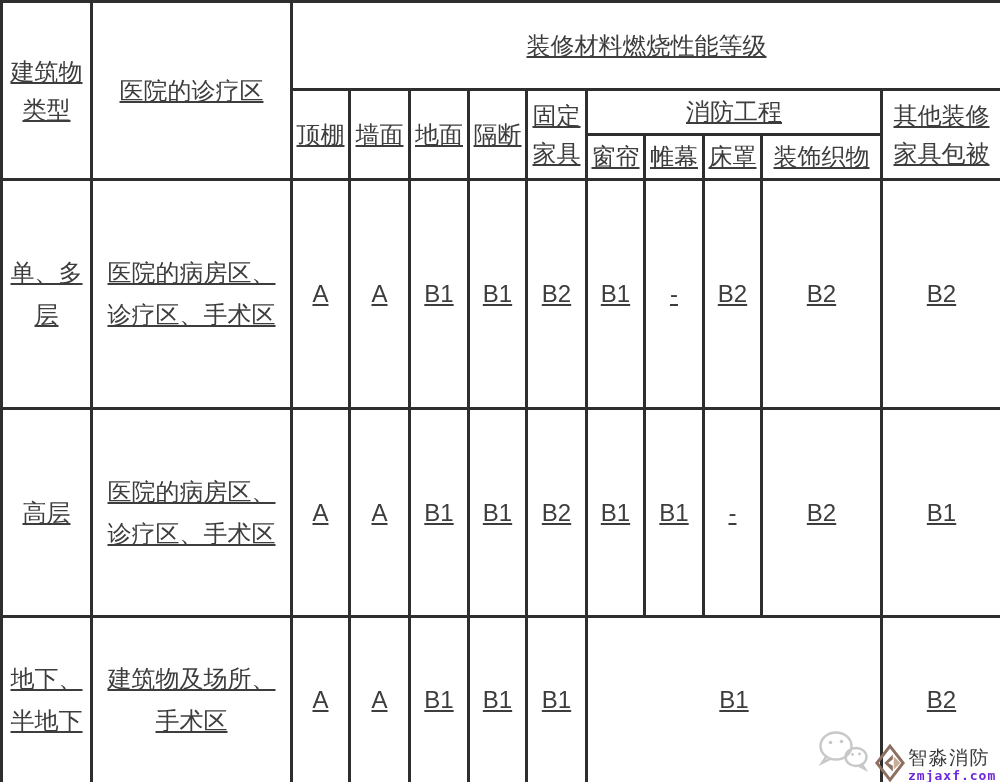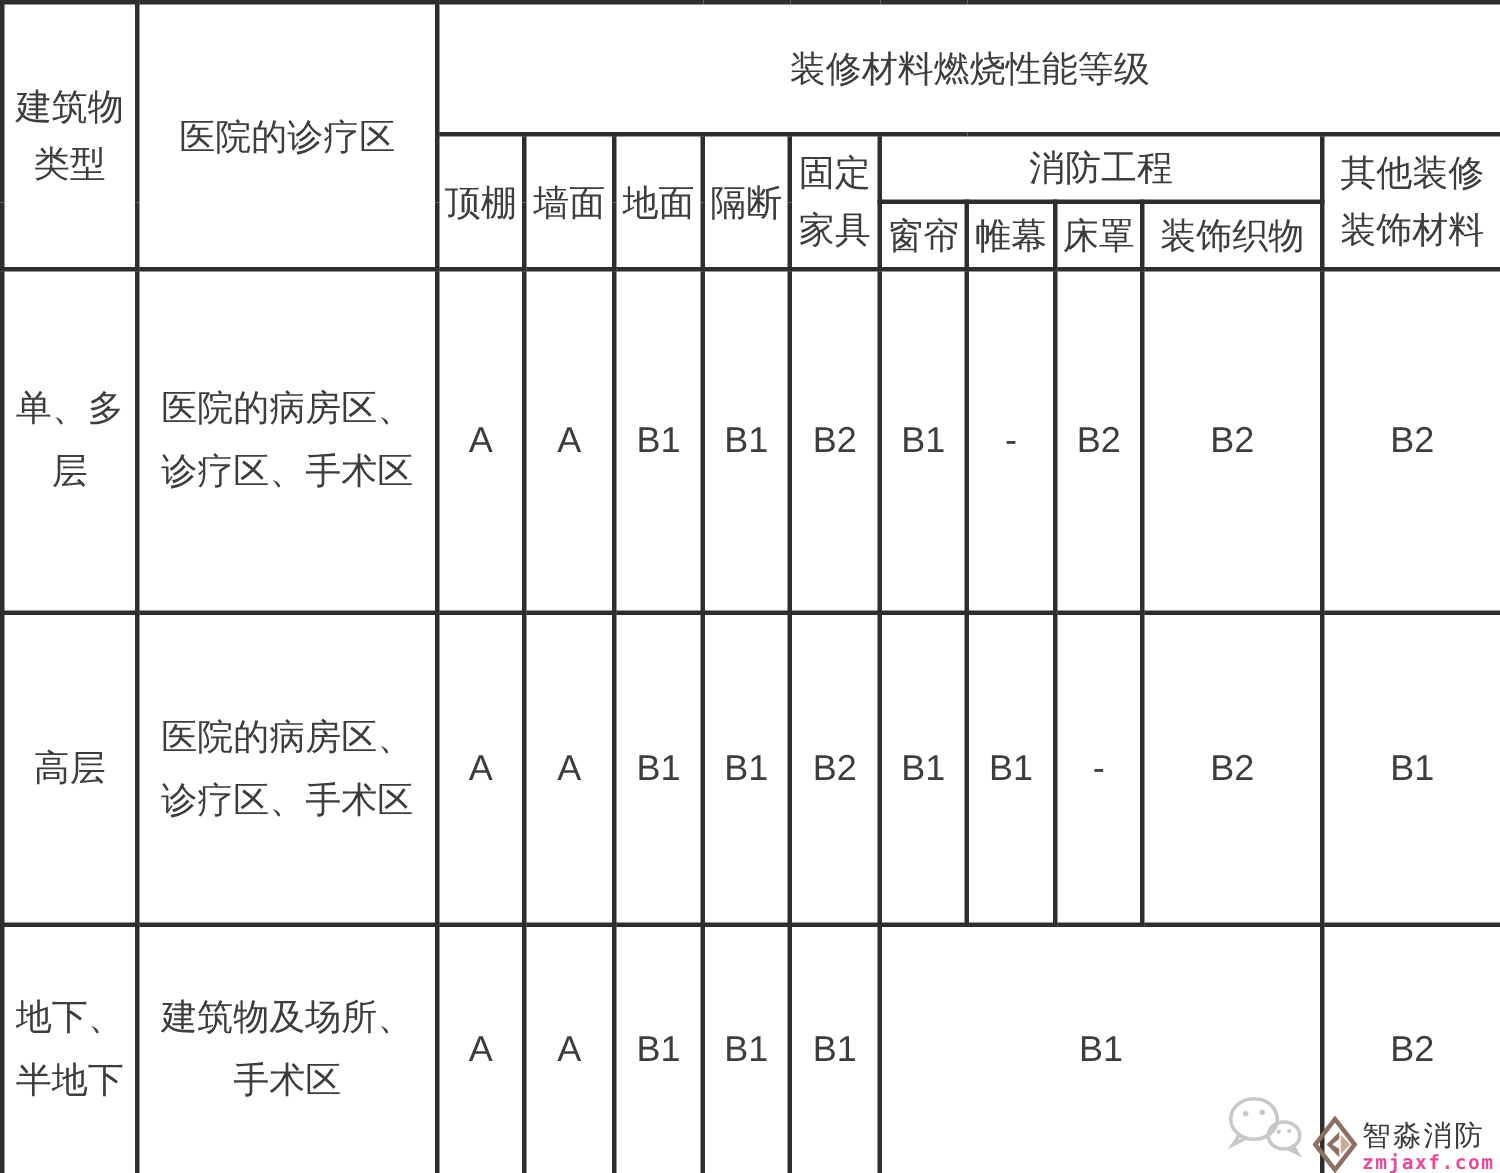--- a/index.html
+++ b/index.html
@@ -22,20 +22,21 @@
   }
   .grade-table th,.grade-table td{
     border:3px solid var(--border);
     font-weight:normal;
     font-size:24px;
     color:var(--text);
     text-align:center;
     vertical-align:middle;
     padding:0;
     overflow:hidden;
+    text-decoration:underline;
   }
   .ml{white-space:pre-line;line-height:1.55;}
   .label-col{
     text-align:left;
     padding-left:7px;
     white-space:pre-line;
     line-height:1.75;
   }
   .place-col{
     text-align:left;
@@ -61,21 +62,21 @@
   }
   .logo{
     position:absolute;left:60px;top:24px;
     display:flex;align-items:flex-end;gap:3px;text-align:center;
   }
   .logo-texts{display:flex;flex-direction:column;align-items:flex-start;line-height:1;}
   .logo-name{font-size:19px;letter-spacing:1.5px;color:#3b3b3b;}
   .logo-domain{
     font-size:13px;font-weight:bold;letter-spacing:1px;
     font-family:"DejaVu Sans Mono","Liberation Mono",monospace;
-    color:#ec4899;margin-top:2px;
+    color:#6d28d9;margin-top:2px;
   }
 </style>
 </head>
 <body>
 
 <div class="stage">
 
   <table class="grade-table">
     <colgroup>
       <col style="width:90px">
@@ -101,21 +102,21 @@
     </tr>
     <tr style="height:45px">
       <th rowspan="2">顶棚</th>
       <th rowspan="2">墙面</th>
       <th rowspan="2">地面</th>
       <th rowspan="2">隔断</th>
       <th rowspan="2" class="ml">固定
 家具</th>
       <th colspan="4">消防工程</th>
       <th rowspan="2" class="ml">其他装修
-装饰材料</th>
+家具包被</th>
     </tr>
     <tr style="height:45px">
       <th>窗帘</th>
       <th>帷幕</th>
       <th>床罩</th>
       <th>装饰织物</th>
     </tr>
 
     <tr style="height:229px">
       <td class="label-col">单、多

